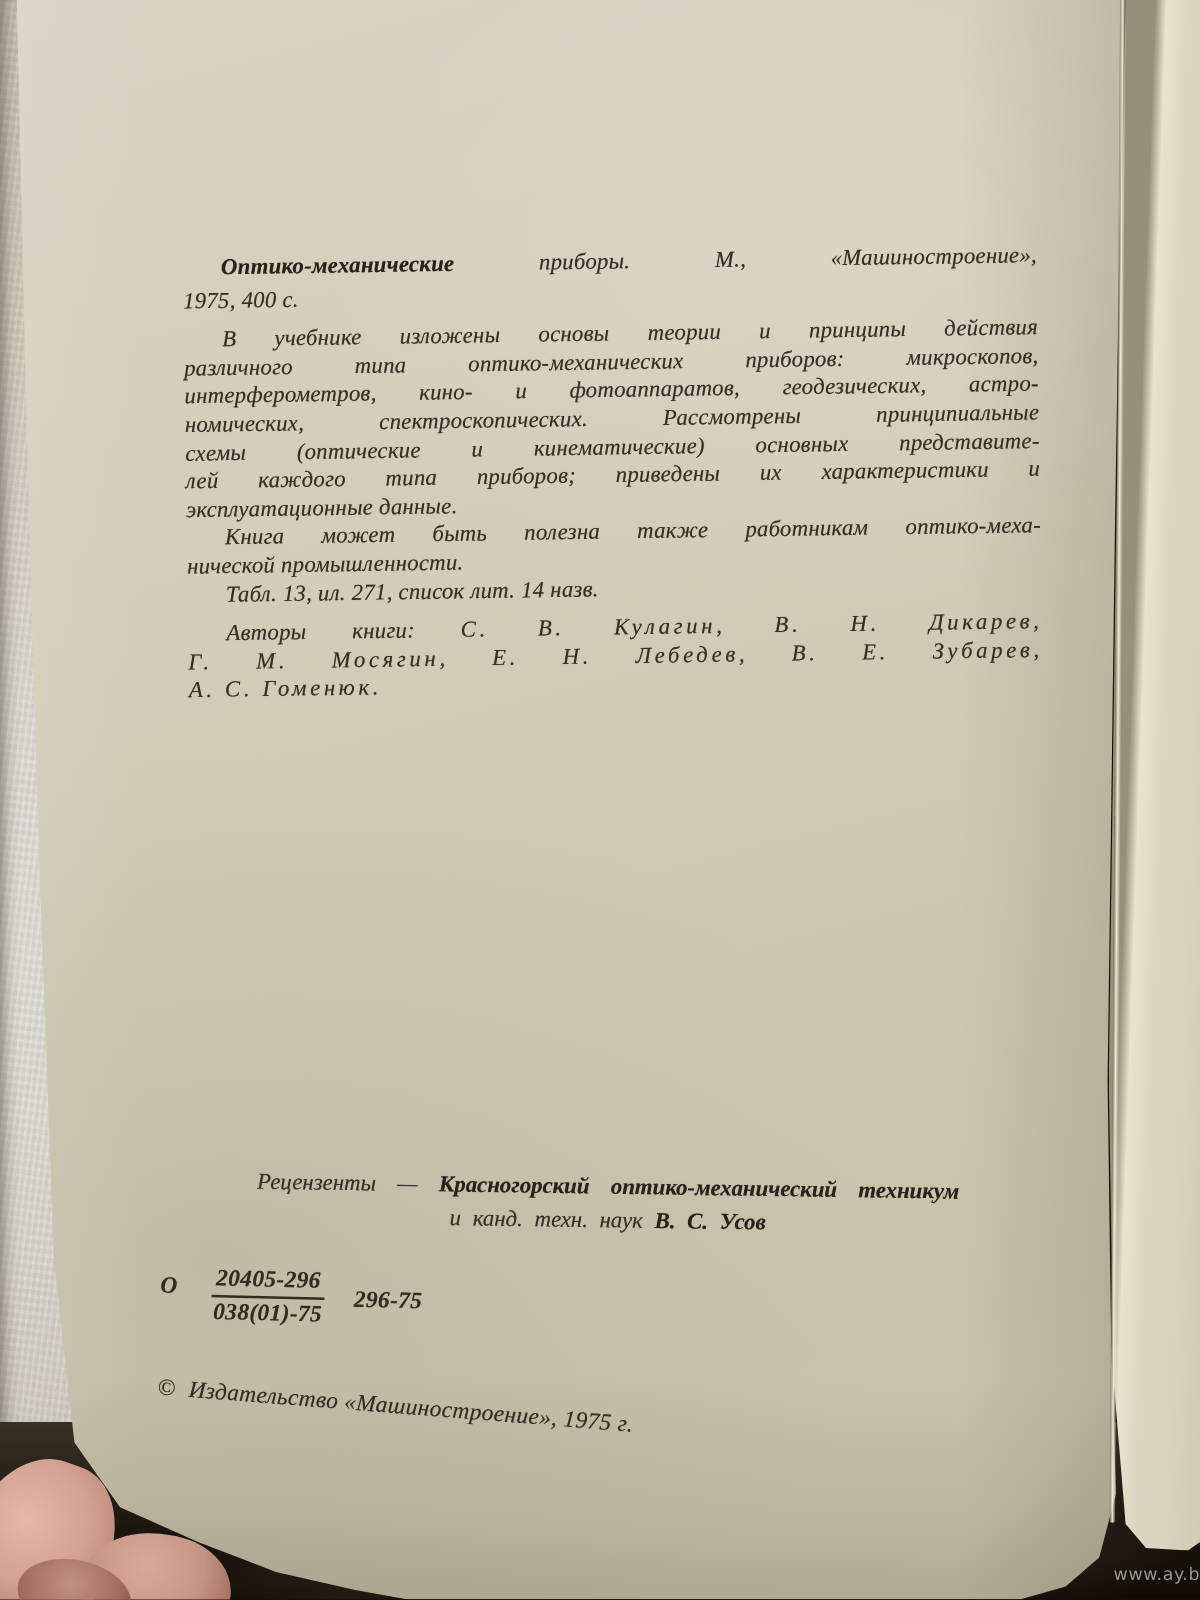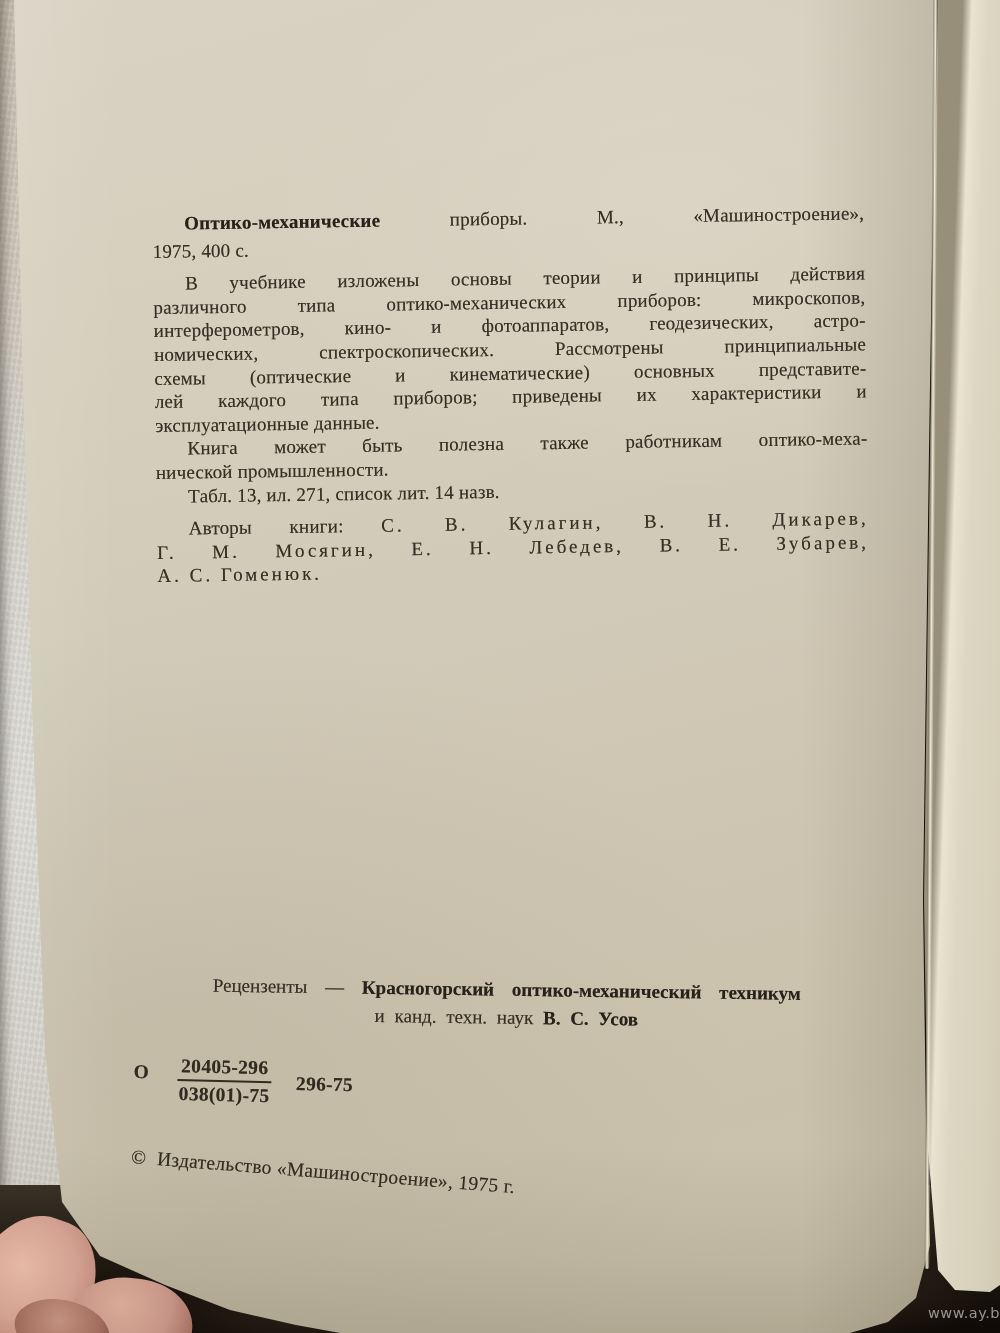--- a/index.html
+++ b/index.html
@@ -62,20 +62,21 @@
   .main-page{
     position:absolute;left:0;top:0;width:1000px;height:1333px;z-index:5;
     clip-path:polygon(14px 0px,936px 0px,929px 450px,923px 900px,926px 1120px,930px 1245px,
       916px 1298px,888px 1322px,850px 1333px,340px 1333px,296px 1325px,230px 1310px,165px 1285px,100px 1256px,
       62px 1202px,45px 1050px,32px 700px,22px 350px);
     background:
       radial-gradient(ellipse 620px 420px at 68% 16%, rgba(255,255,248,0.12), transparent 70%),
       radial-gradient(ellipse 800px 600px at 18% 78%, rgba(115,105,80,0.10), transparent 70%),
       linear-gradient(166deg,#d9d3c4 0%,#d4cdbb 32%,#cfc7b4 58%,#c9c1ab 82%,#cdc5ae 100%);
     filter:drop-shadow(-3px 2px 5px rgba(40,35,25,0.45)) drop-shadow(0 5px 8px rgba(0,0,0,0.45));
+    font-style:italic;
   }
   .main-page::before{ 
     content:"";position:absolute;inset:0;pointer-events:none;
     background:linear-gradient(90deg, rgba(255,255,250,0.10) 0%, rgba(255,255,250,0) 12%,
       rgba(70,60,40,0) 80%, rgba(70,60,40,0.16) 94%, rgba(70,60,40,0.30) 100%);
   }
   .main-page::after{ 
     content:"";position:absolute;inset:0;pointer-events:none;
     background:linear-gradient(180deg, rgba(0,0,0,0) 86%, rgba(80,70,50,0.10) 94%, rgba(80,70,50,0.22) 100%);
   }

